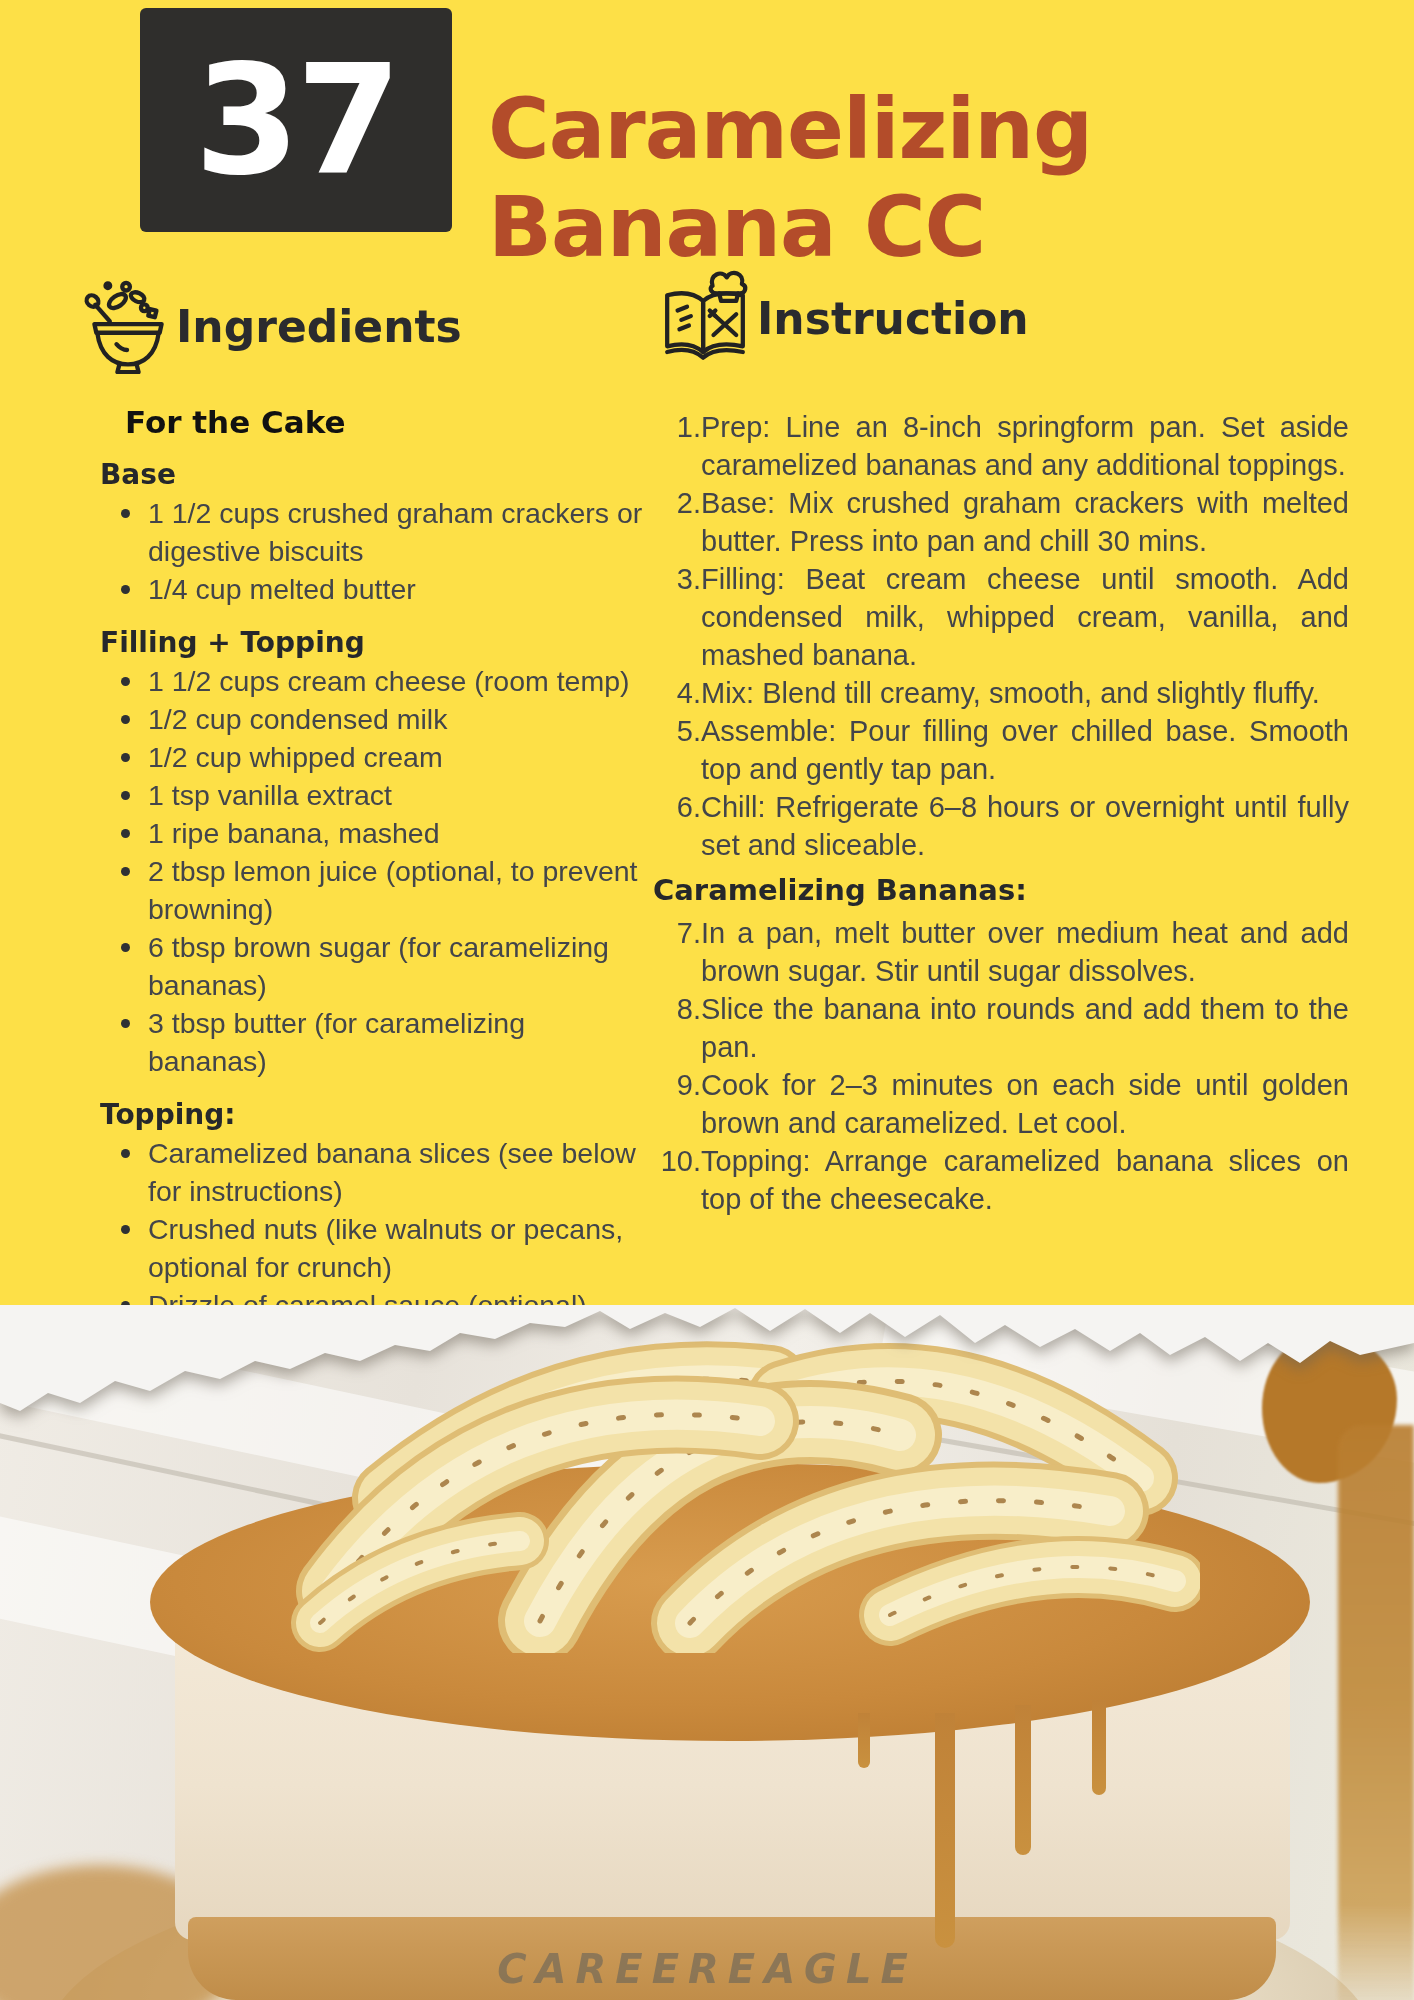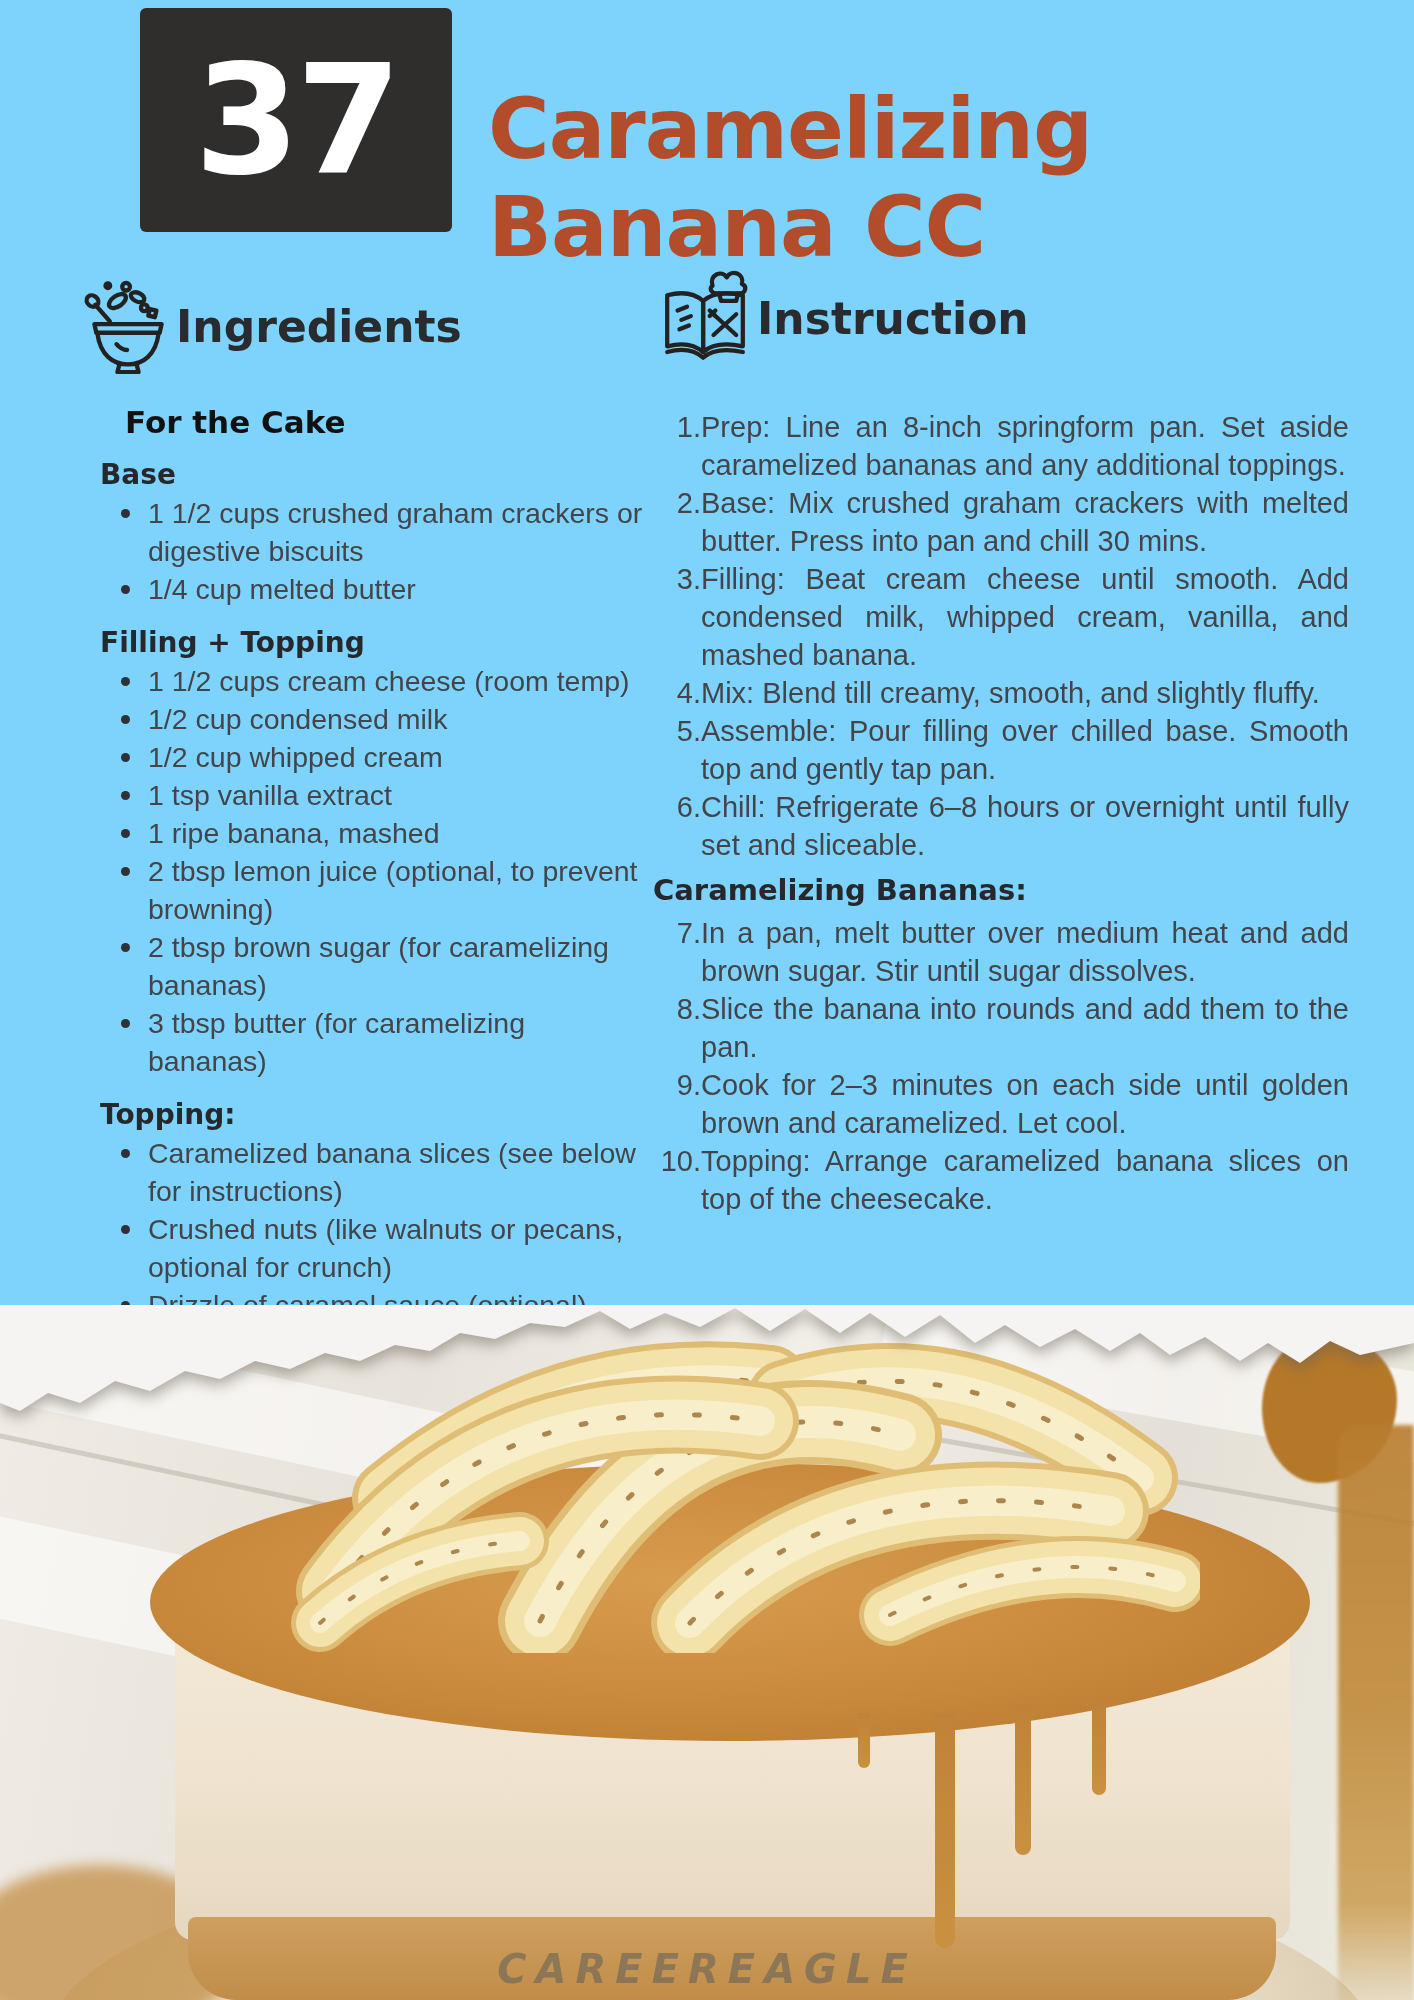--- a/index.html
+++ b/index.html
@@ -1,16 +1,16 @@
 <!DOCTYPE html>
 <html><head>
 <meta charset="utf-8">
 <style>
   html,body{margin:0;padding:0;background:#dcdcdc;}
-  .page{position:relative;width:1414px;height:2000px;background:#7dd3fc;overflow:hidden;
+  .page{position:relative;width:1414px;height:2000px;background:#fde047;overflow:hidden;
         font-family:"Liberation Sans",sans-serif;color:#43454a;}
   
   .num-box{position:absolute;left:140px;top:8px;width:312px;height:224px;background:#2f2e2c;
            border-radius:6px;display:flex;align-items:center;justify-content:center;}
   .num-box span{font-family:"DejaVu Sans",sans-serif;font-weight:bold;font-size:152px;color:#ffffff;letter-spacing:-4px;}
   .title{position:absolute;left:488px;top:24px;font-family:"DejaVu Sans",sans-serif;font-weight:bold;
          font-size:84px;line-height:98px;color:#b34c2a;letter-spacing:-1px;white-space:nowrap;}
   
   .sec-head{display:flex;align-items:center;}
   .sec-head h2{margin:0;font-family:"DejaVu Sans",sans-serif;font-weight:bold;font-size:44px;color:#2a2b2e;letter-spacing:0;}
@@ -103,21 +103,21 @@
           <li>1/4 cup melted butter</li>
         </ul>
         <div class="ing-label">Filling + Topping</div>
         <ul class="ing-ul">
           <li>1 1/2 cups cream cheese (room temp)</li>
           <li>1/2 cup condensed milk</li>
           <li>1/2 cup whipped cream</li>
           <li>1 tsp vanilla extract</li>
           <li>1 ripe banana, mashed</li>
           <li>2 tbsp lemon juice (optional, to prevent browning)</li>
-          <li>2 tbsp brown sugar (for caramelizing bananas)</li>
+          <li>6 tbsp brown sugar (for caramelizing bananas)</li>
           <li>3 tbsp butter (for caramelizing bananas)</li>
         </ul>
         <div class="ing-label">Topping:</div>
         <ul class="ing-ul">
           <li>Caramelized banana slices (see below for instructions)</li>
           <li>Crushed nuts (like walnuts or pecans, optional for crunch)</li>
           <li>Drizzle of caramel sauce (optional)</li>
         </ul>
       </div>
   </section>

